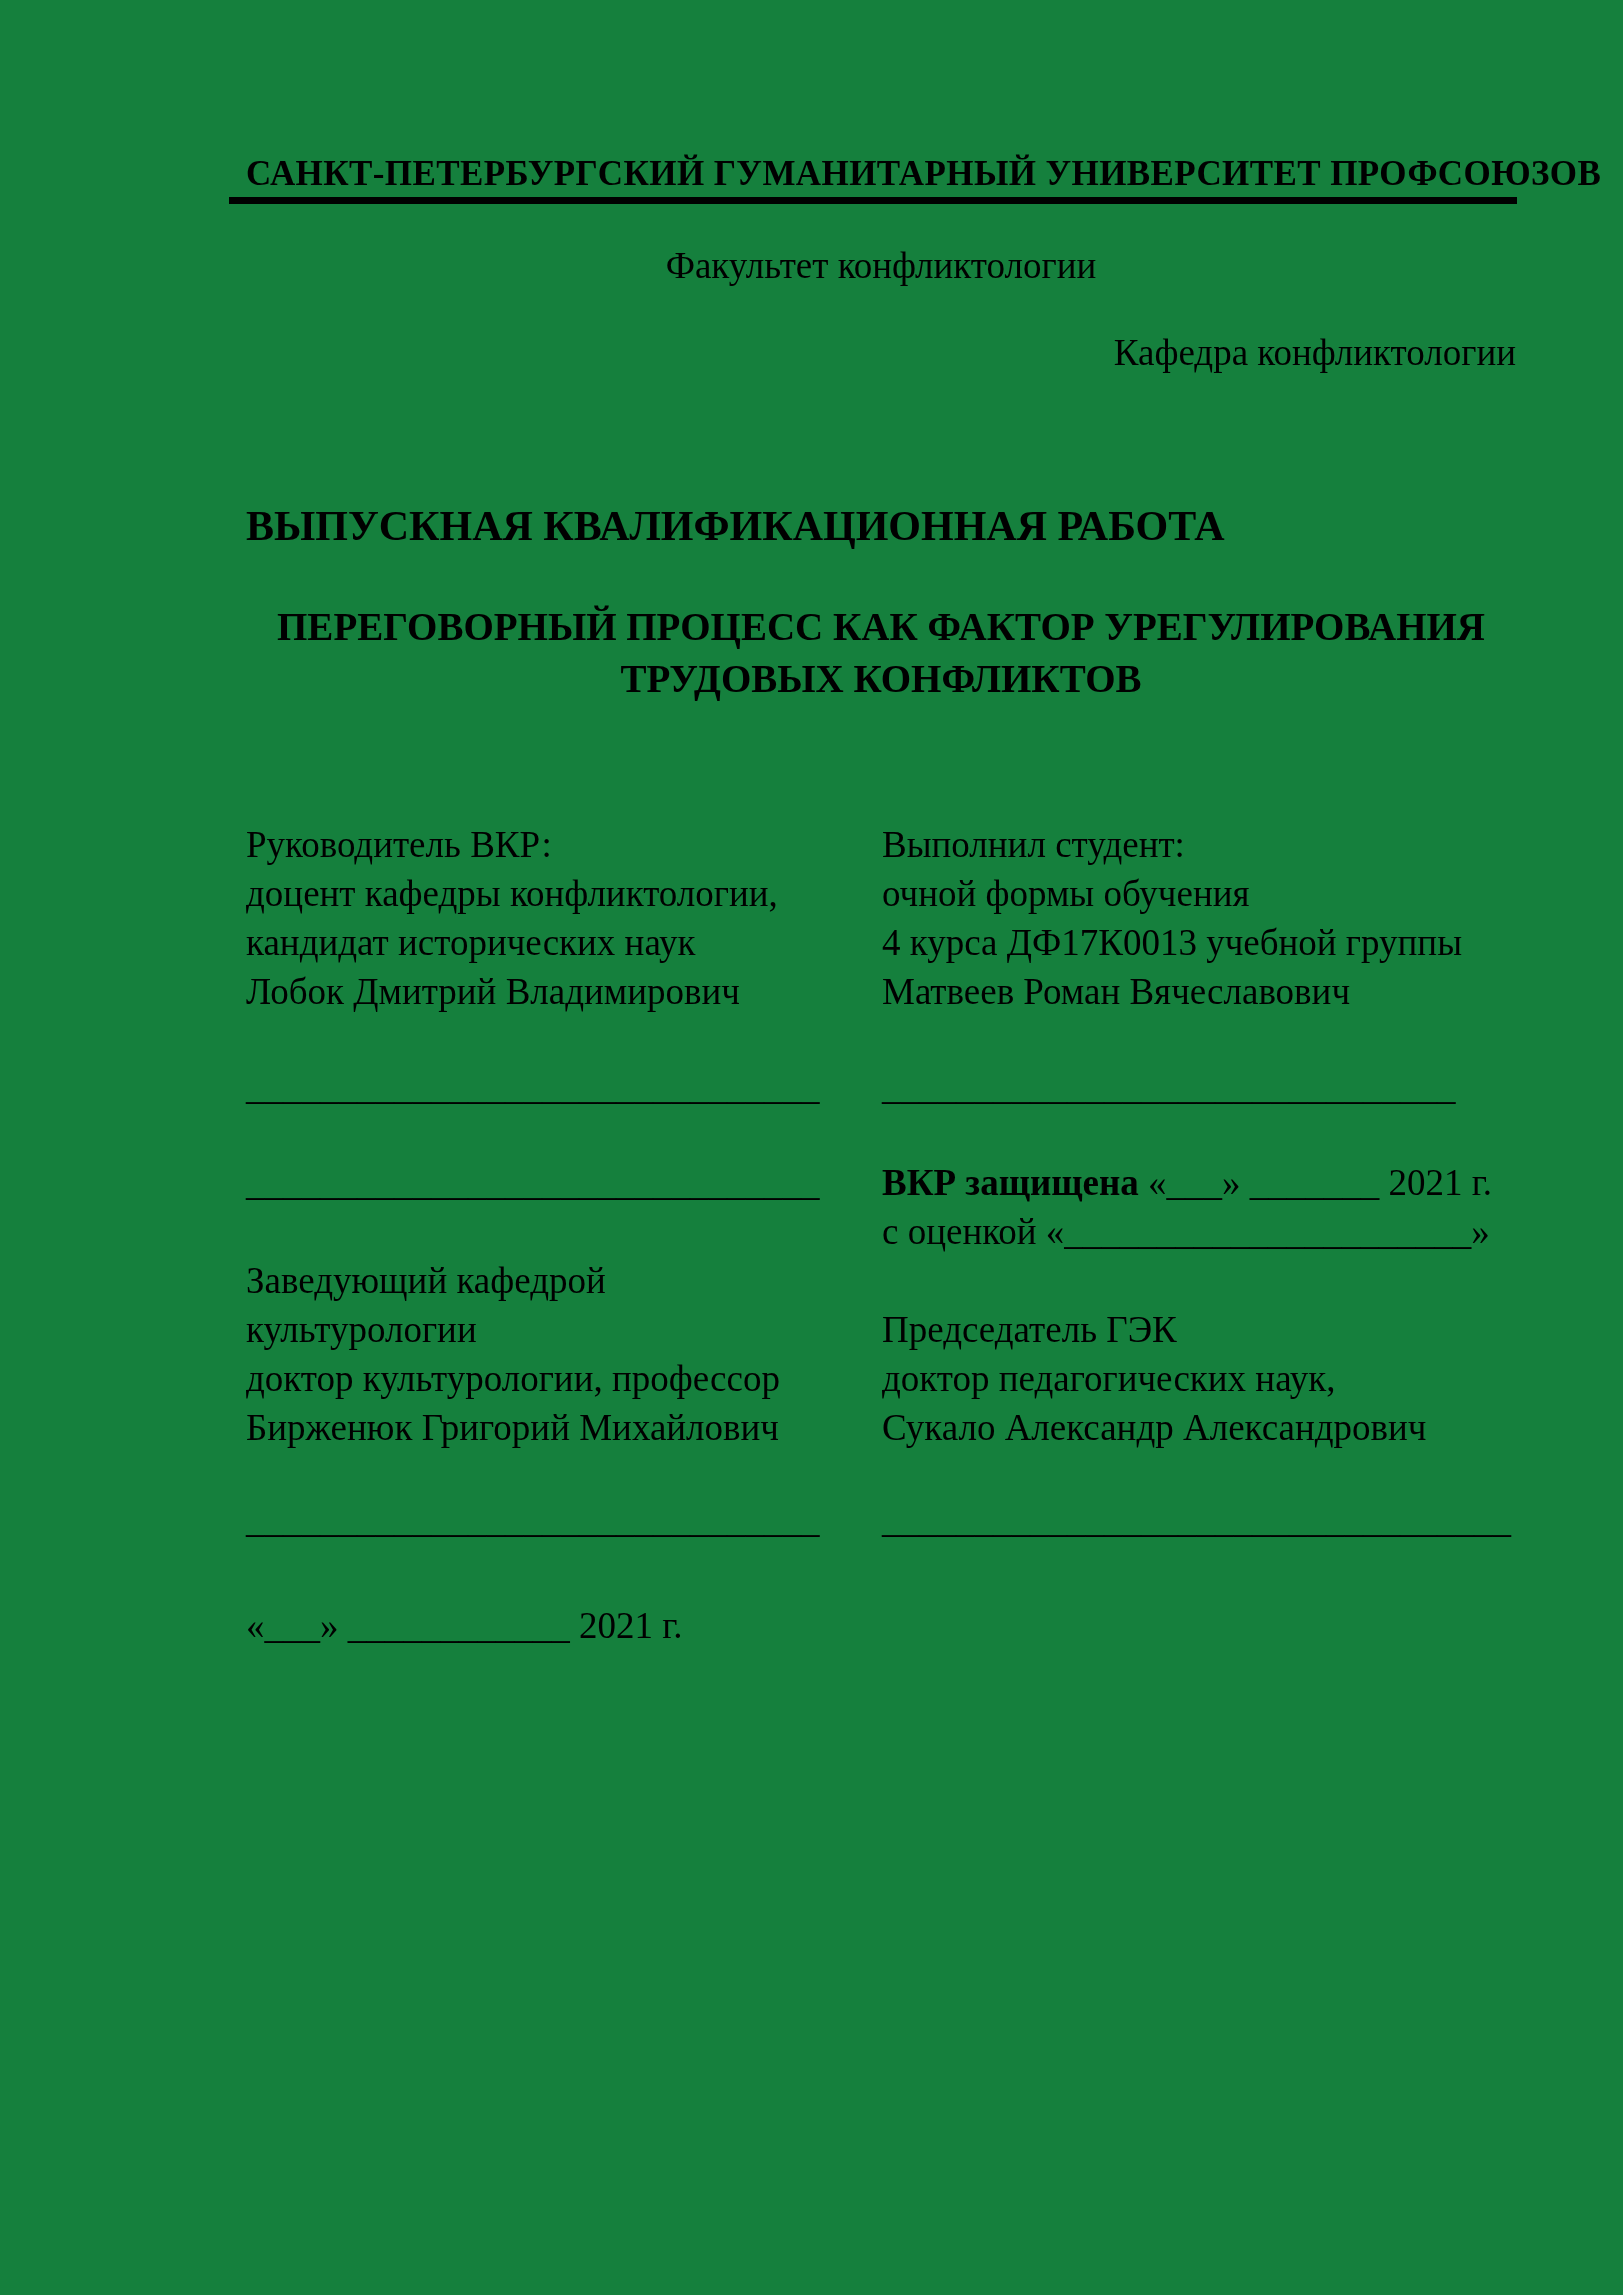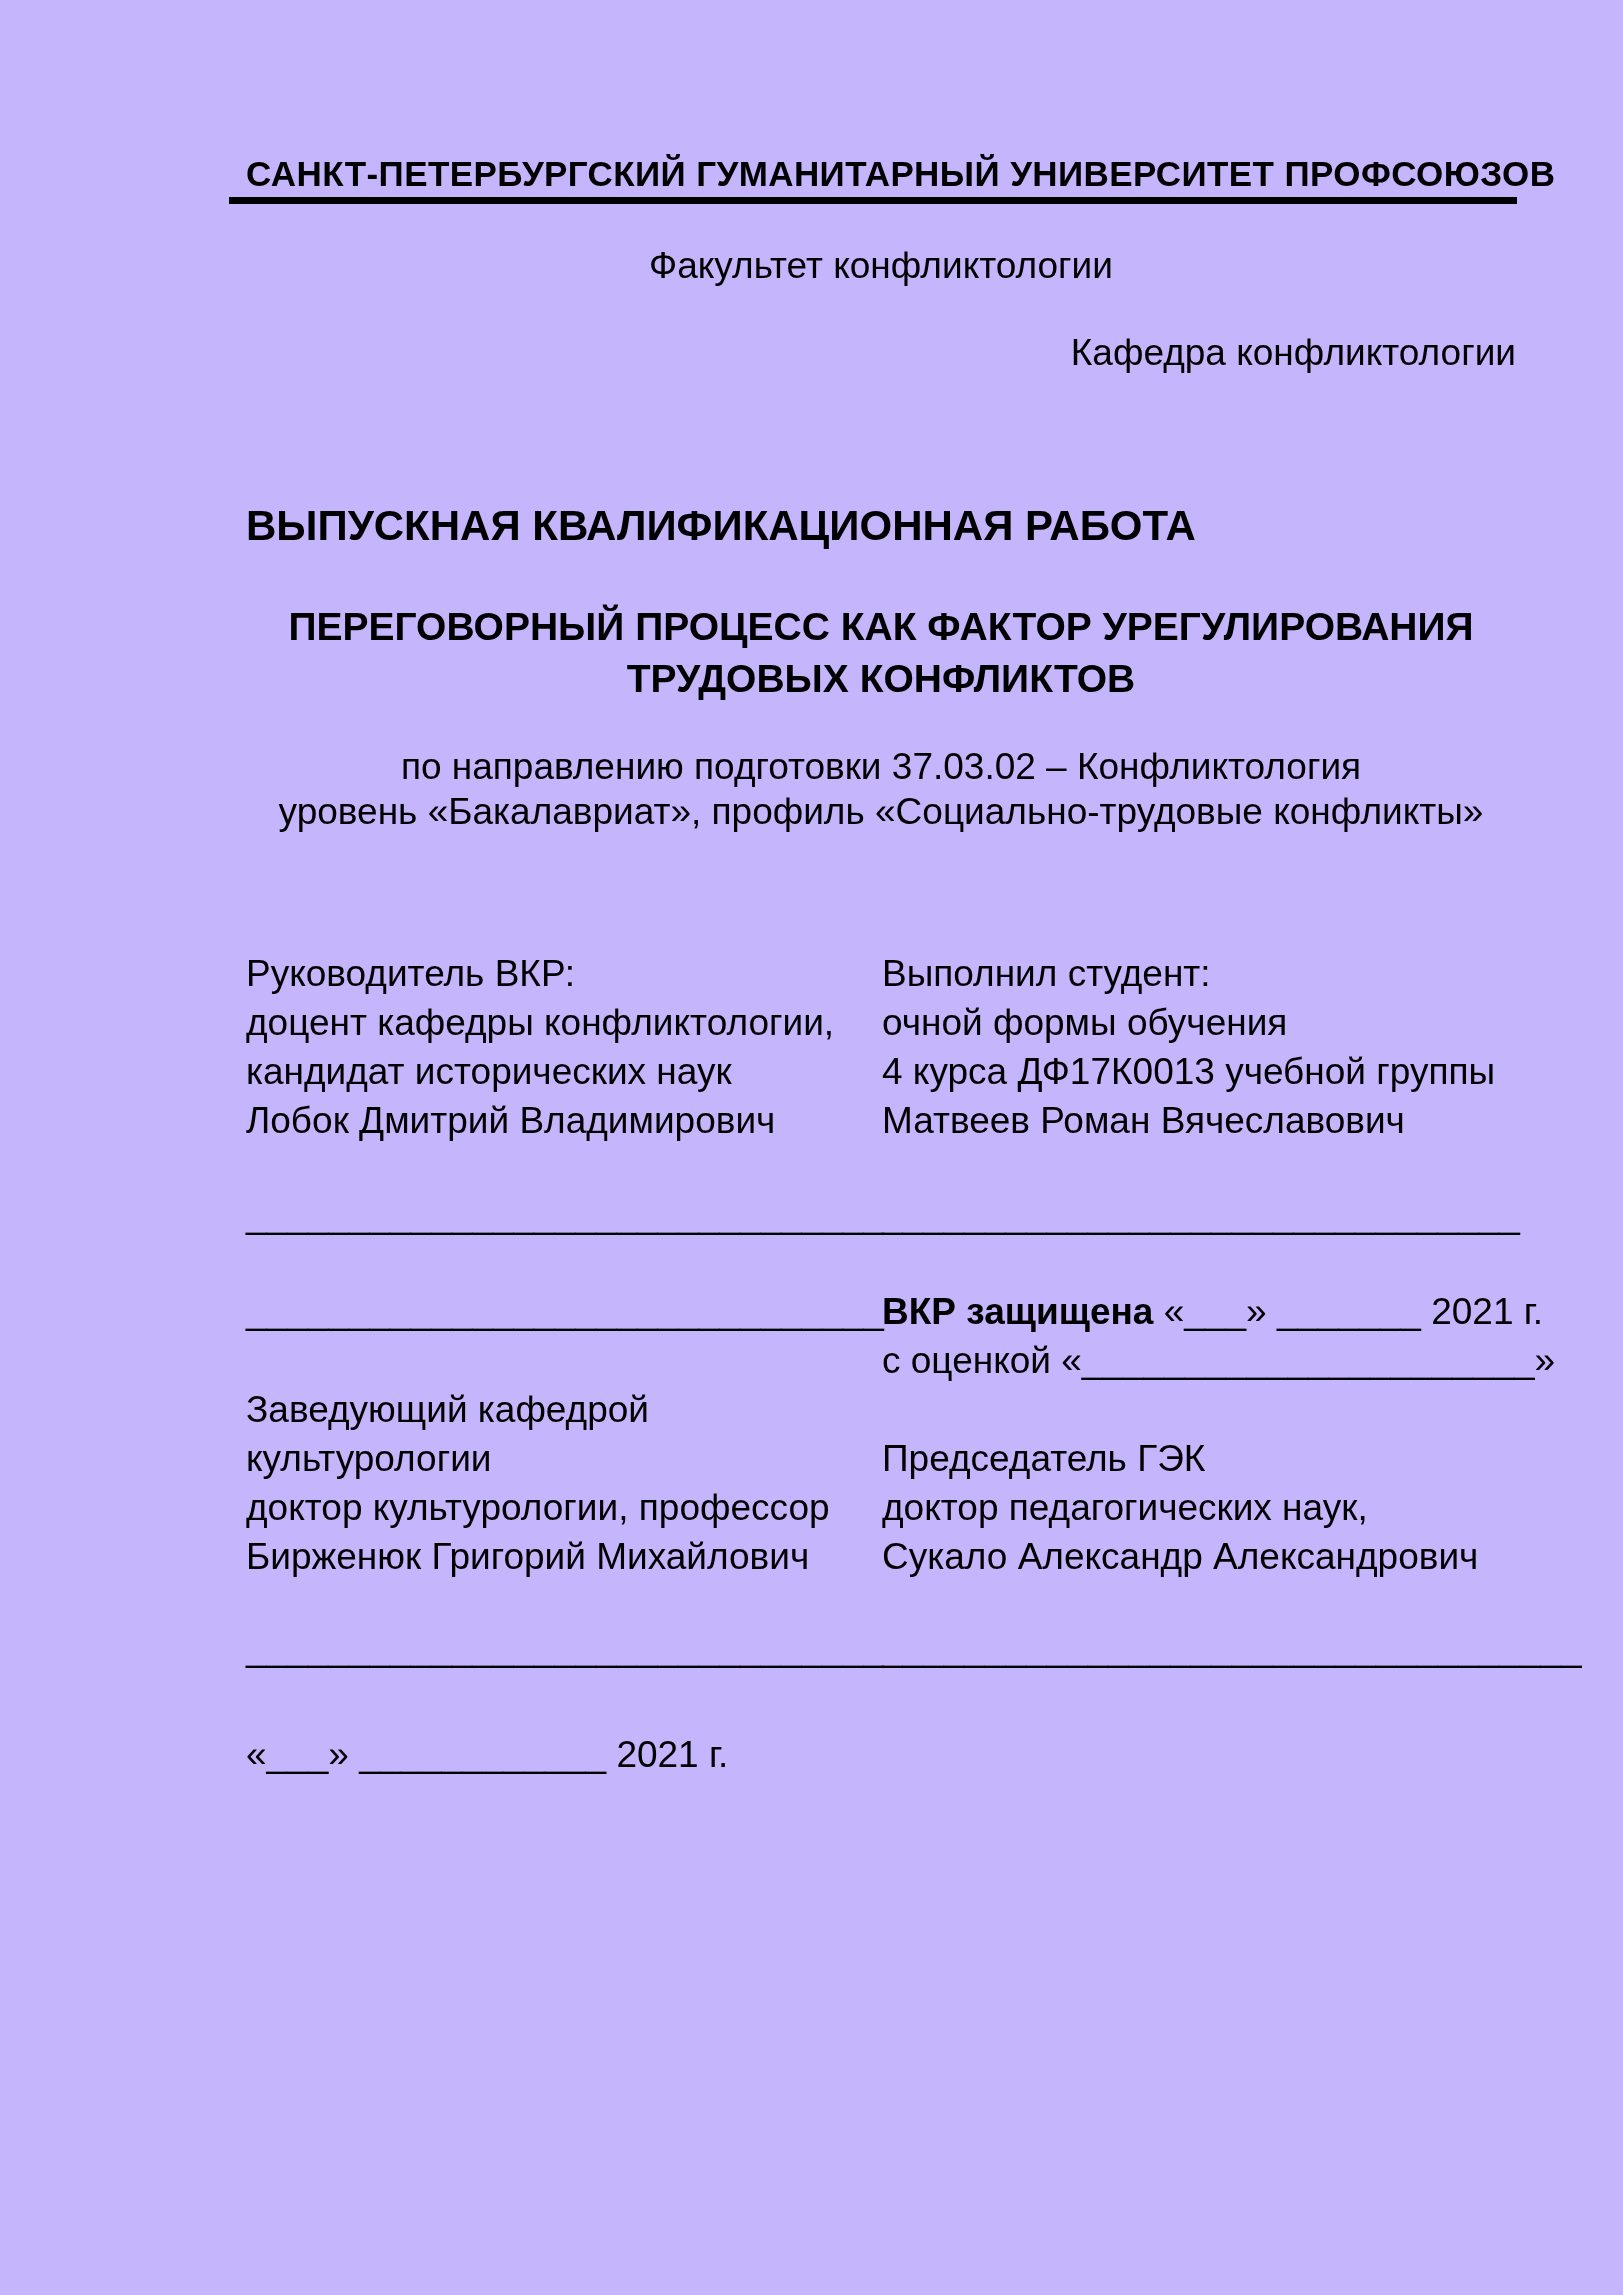--- a/index.html
+++ b/index.html
@@ -4,23 +4,23 @@
 <style>
   html, body {
     margin: 0;
     padding: 0;
     background: #ffffff;
   }
   .page {
     position: relative;
     width: 1623px;
     height: 2295px;
-    background: #c4b5fd;
+    background: #15803d;
     color: #000000;
-    font-family: Liberation Sans, sans-serif;
+    font-family: Liberation Serif, serif;
     font-size: 37px;
     overflow: hidden;
   }
   .content {
     margin-left: 246px;
     width: 1270px;
   }
   .univ-title {
     padding-top: 154px;
     text-align: center;
@@ -99,24 +99,20 @@
 
     <div class="department">Кафедра конфликтологии</div>
 
     <div class="work-type">ВЫПУСКНАЯ КВАЛИФИКАЦИОННАЯ РАБОТА</div>
 
     <div class="thesis-title">
       <div>ПЕРЕГОВОРНЫЙ ПРОЦЕСС КАК ФАКТОР УРЕГУЛИРОВАНИЯ</div>
       <div>ТРУДОВЫХ КОНФЛИКТОВ</div>
     </div>
 
-    <div class="program">
-      <div>по направлению подготовки 37.03.02 – Конфликтология</div>
-      <div>уровень «Бакалавриат», профиль «Социально-трудовые конфликты»</div>
-    </div>
 
     <div class="cols cols-people">
       <div>
         <div class="row">Руководитель ВКР:</div>
         <div class="row">доцент кафедры конфликтологии,</div>
         <div class="row">кандидат исторических наук</div>
         <div class="row">Лобок Дмитрий Владимирович</div>
       </div>
       <div>
         <div class="row">Выполнил студент:</div>

